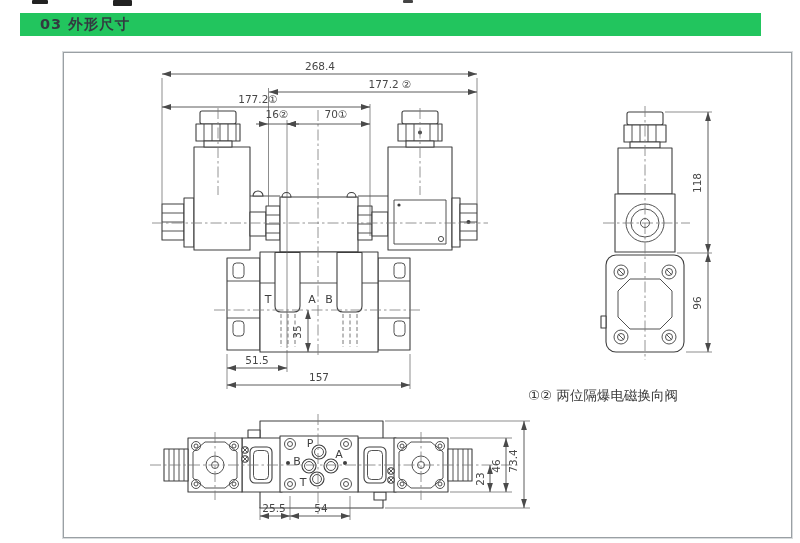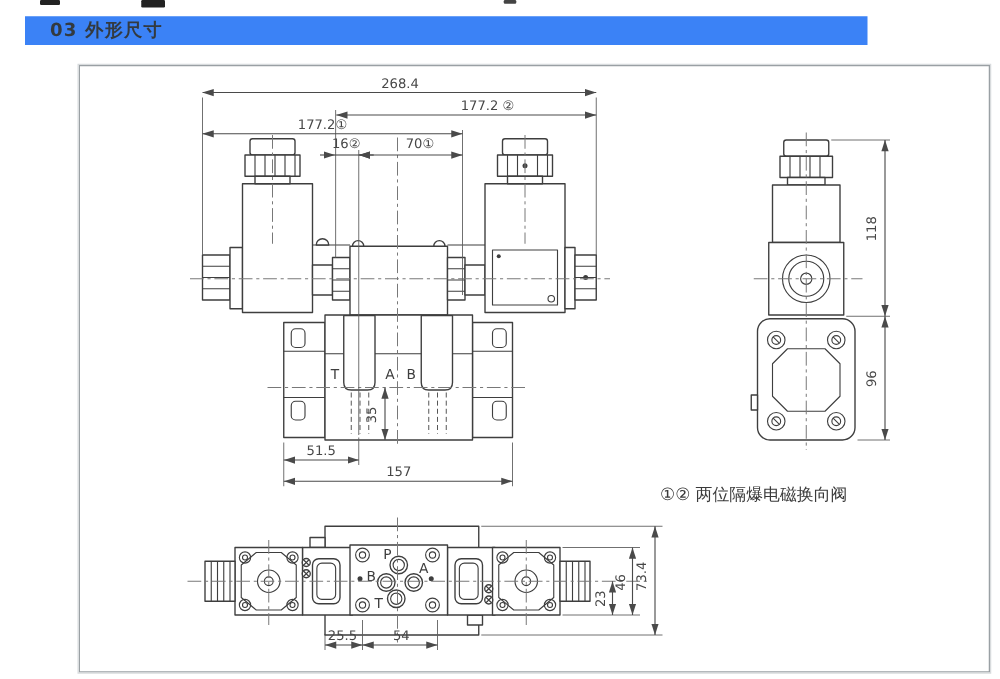--- a/index.html
+++ b/index.html
@@ -2,22 +2,22 @@
 <html><head>
 <meta charset="utf-8">
 <style>
   html,body{margin:0;padding:0;}
   body{
     width:800px;height:543px;position:relative;background:#ffffff;
     font-family:"DejaVu Sans","Liberation Sans",sans-serif;overflow:hidden;
   }
   .scan-mark{position:absolute;background:#222;border-radius:1px;}
   #header-bar{
-    position:absolute;left:20px;top:13px;width:674px;height:23px;
-    background:#3b82f6;display:flex;align-items:center;
+    position:absolute;left:20px;top:13px;width:741px;height:23px;
+    background:#22c55e;display:flex;align-items:center;
   }
   #header-bar .hdr-text{
     font-size:14.5px;font-weight:bold;color:#333a40;padding-left:20px;
     letter-spacing:1px;
   }
   #content-frame{
     position:absolute;left:63px;top:52px;width:727px;height:484px;
     background:#ffffff;border:1px solid #9aa0a4;outline:1px solid #d8dbdd;
   }
   svg{position:absolute;left:0;top:0;}

